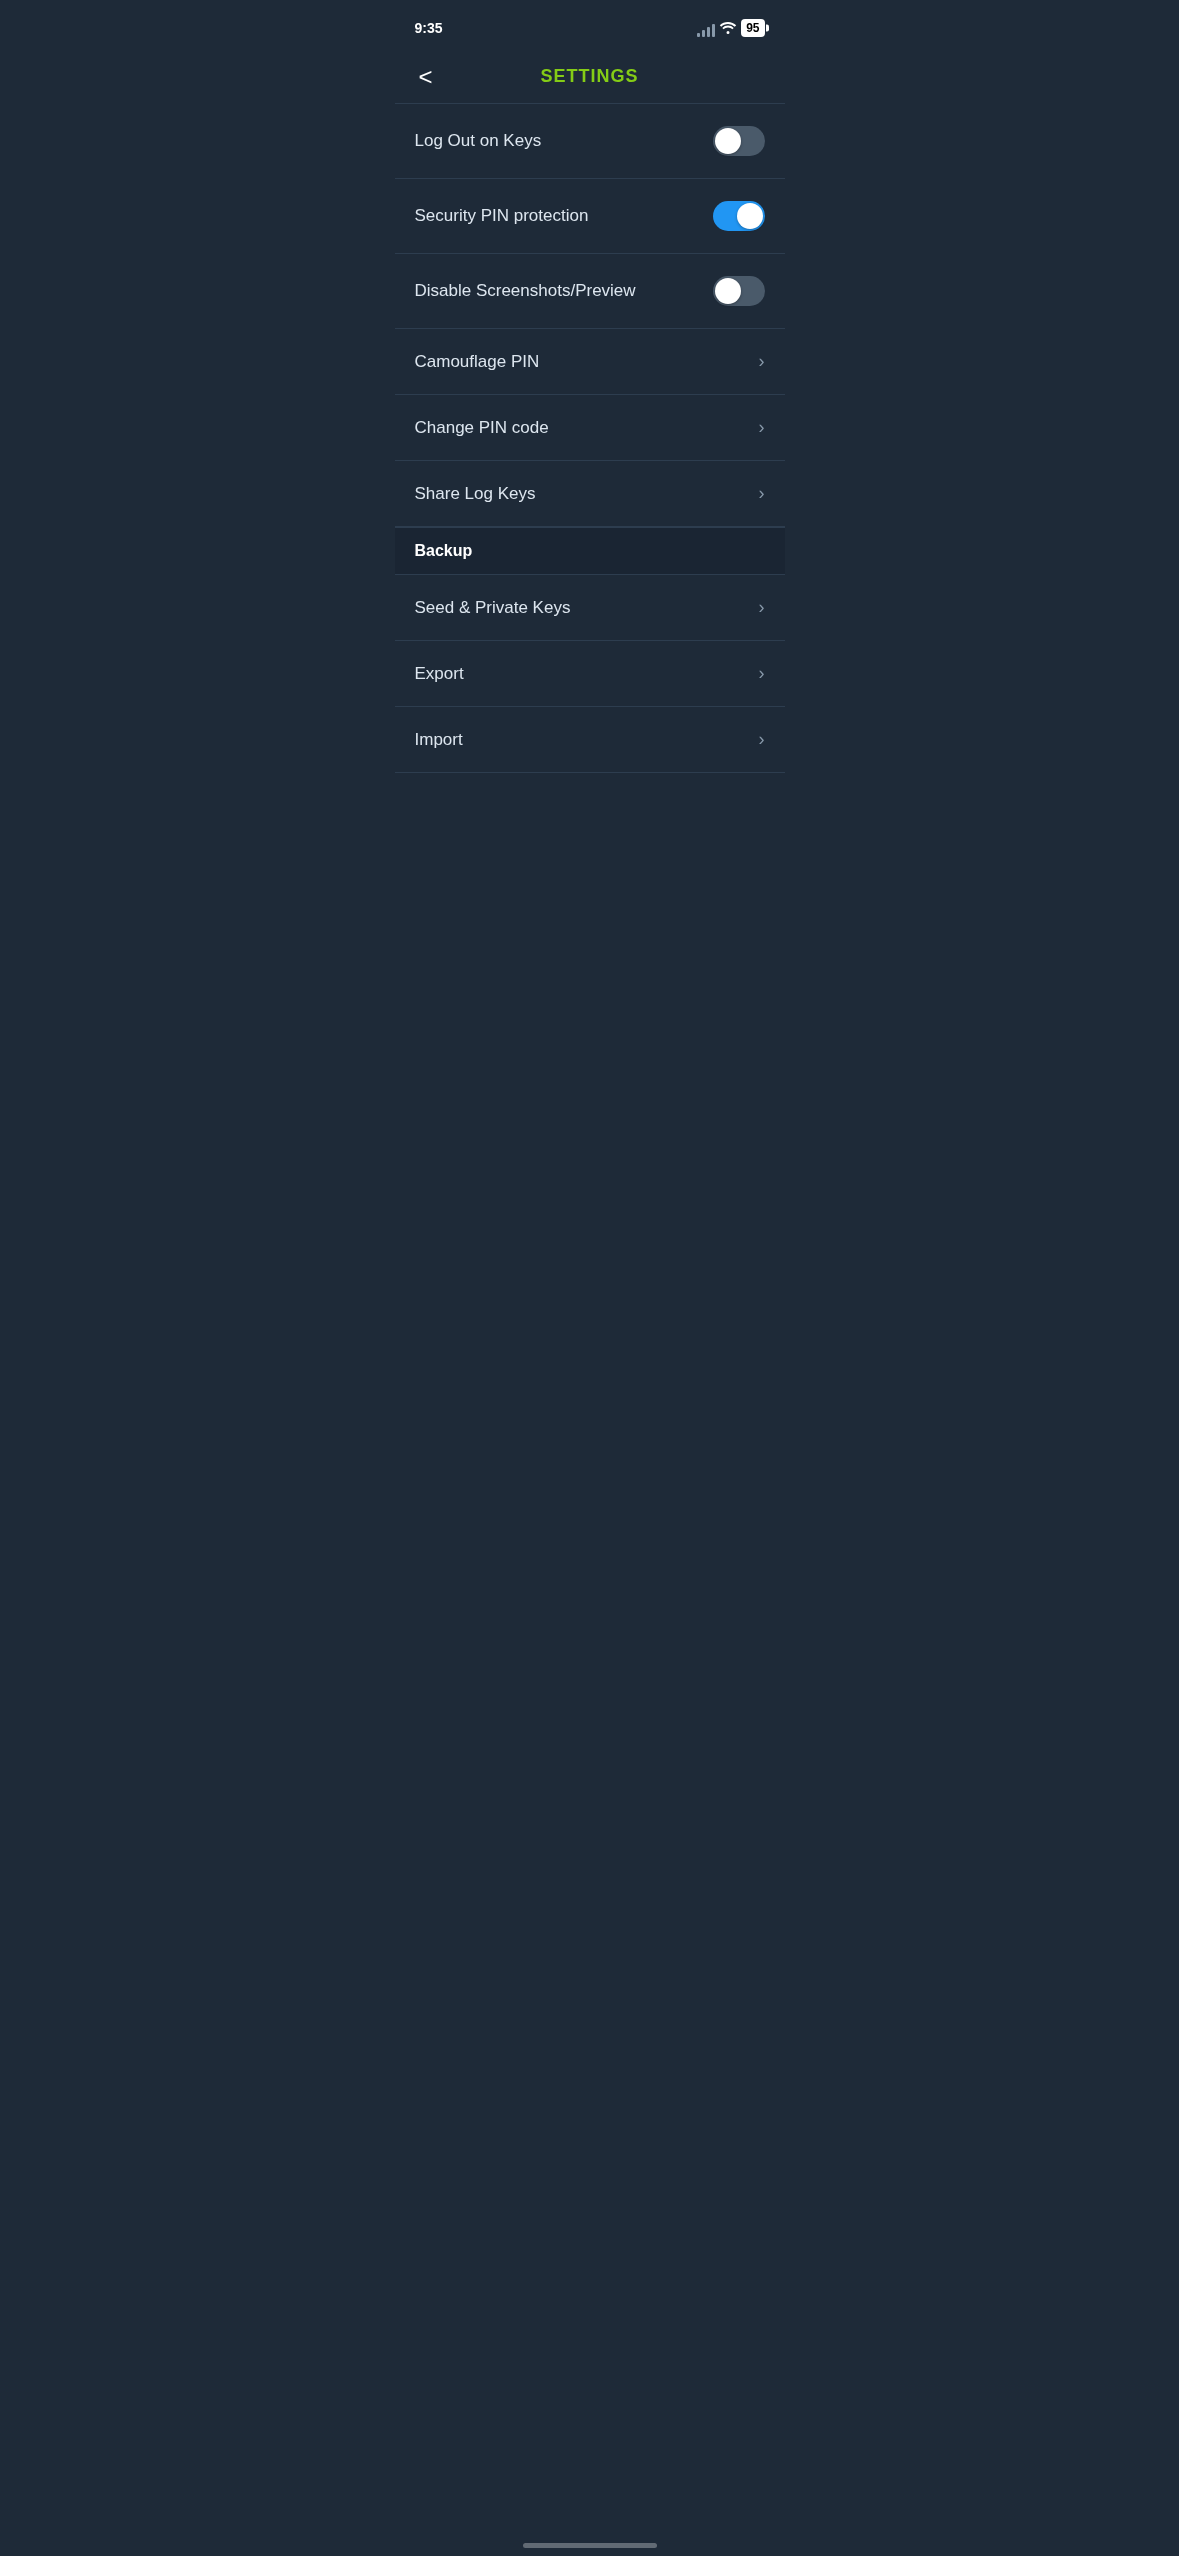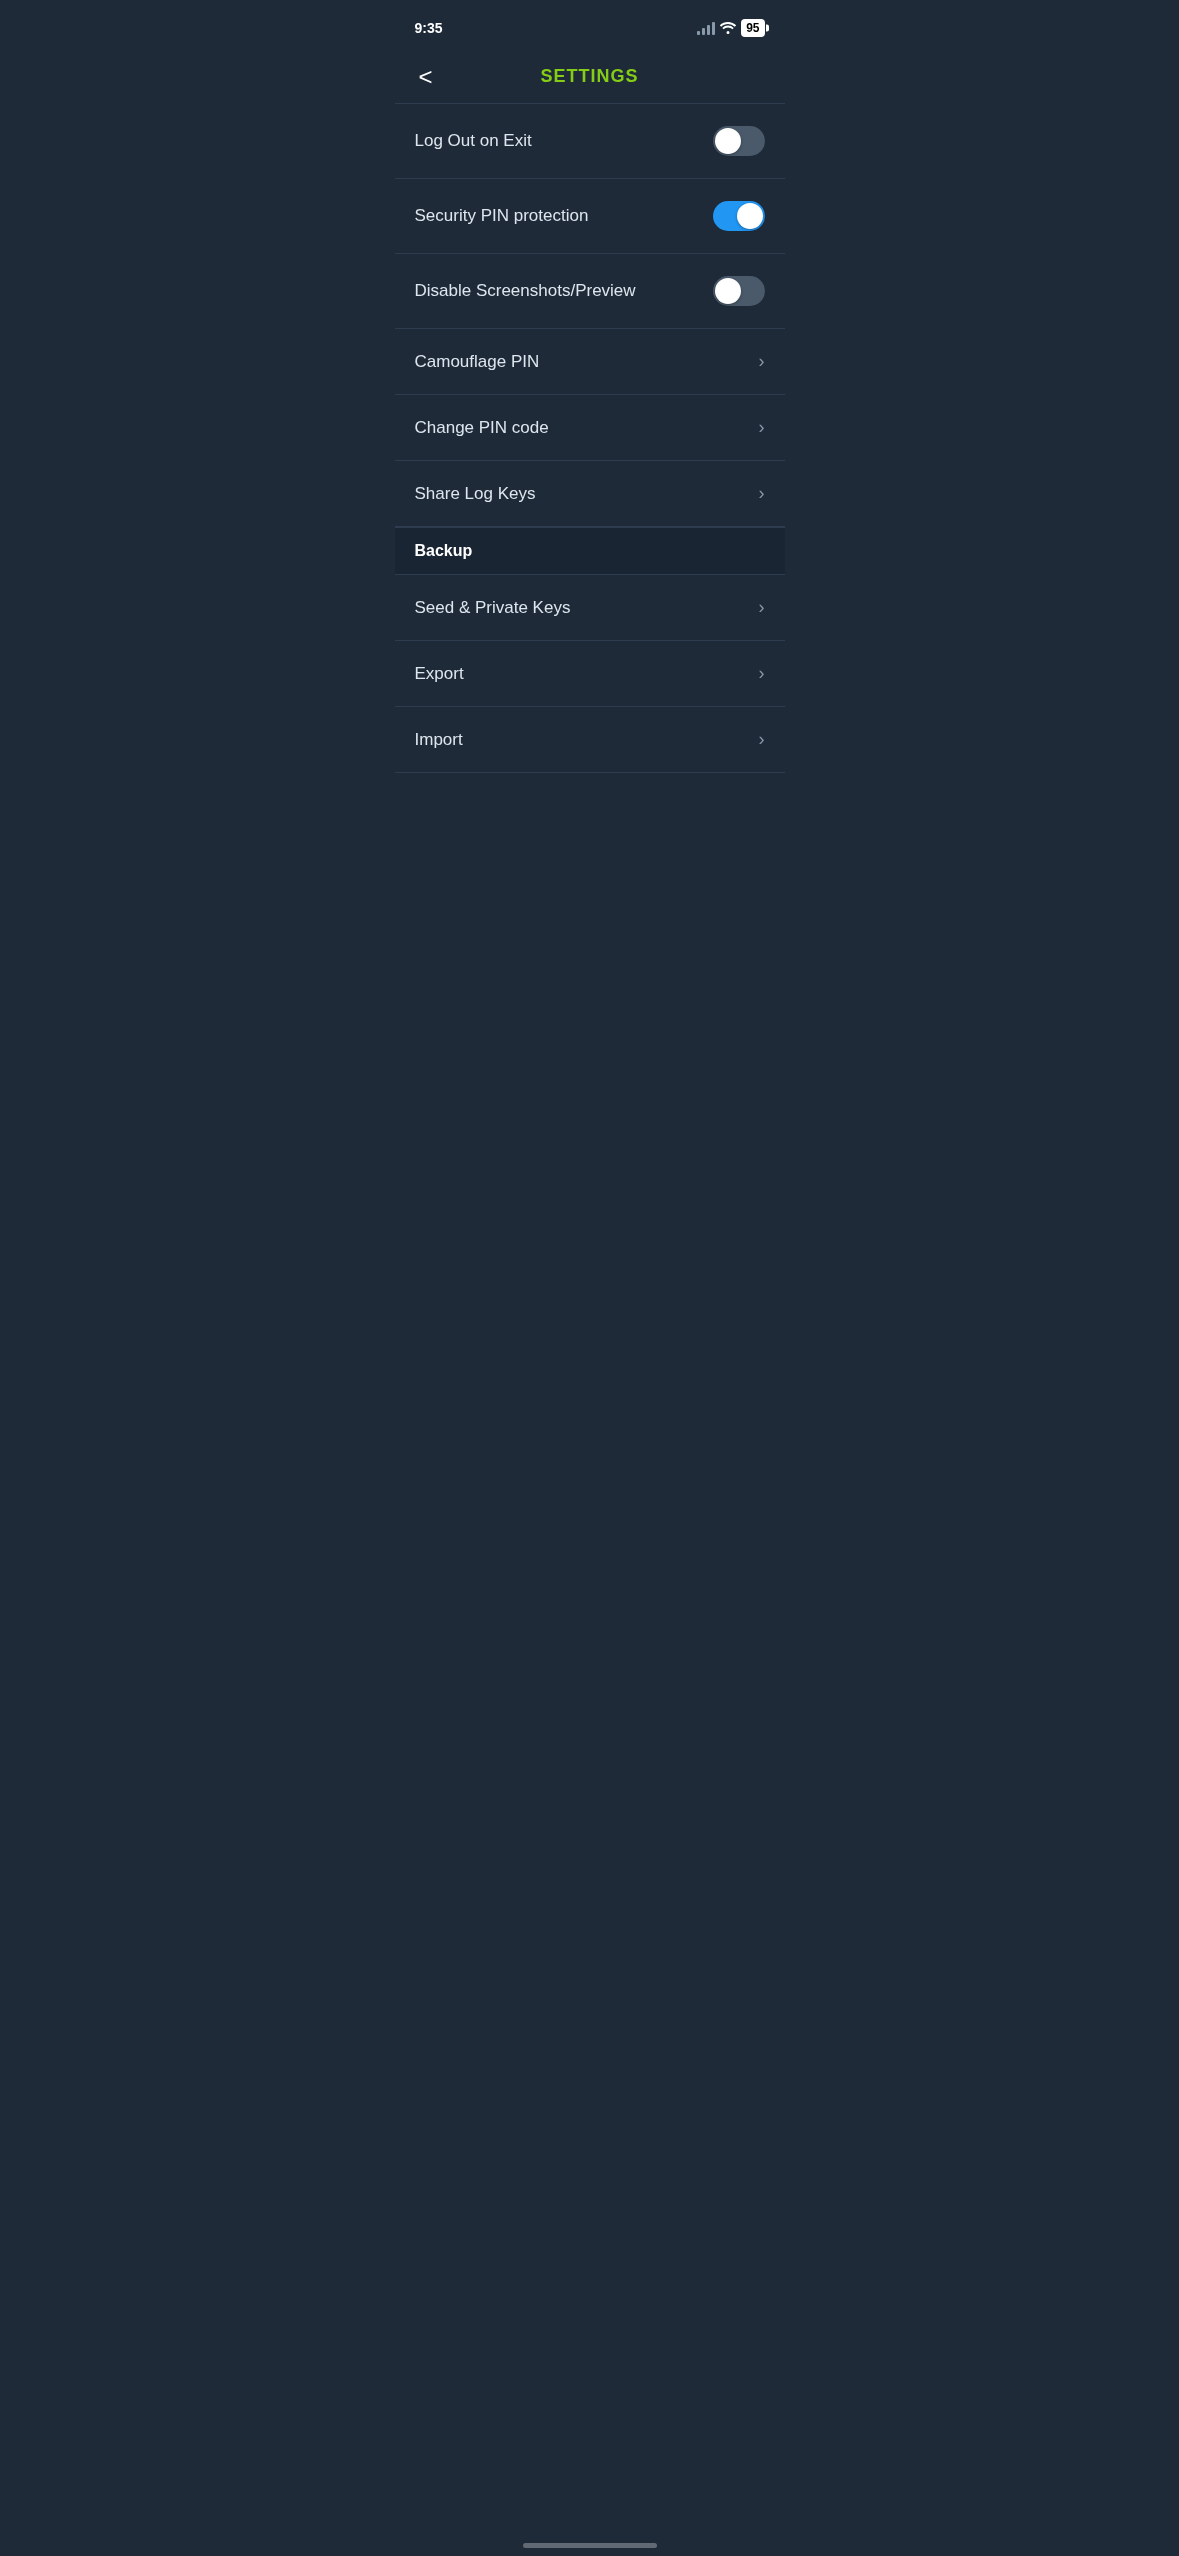--- a/index.html
+++ b/index.html
@@ -30,21 +30,21 @@
     }
 
     .status-time {
       font-size: 14px;
       font-weight: 600;
       color: #ffffff;
     }
 
     .status-icons {
       display: flex;
-      align-items: center;
+      align-items: flex-end;
       gap: 4px;
     }
 
     .signal-bars {
       display: flex;
       align-items: flex-end;
       gap: 2px;
       height: 14px;
     }
 
@@ -228,21 +228,21 @@
   <button class="back-button">
     <span>&lt;</span>
   </button>
   <span class="header-title">SETTINGS</span>
 </div>
 
 <div class="scroll-content">
 
 
   <div class="settings-row">
-    <span class="row-label">Log Out on Exit</span>
+    <span class="row-label">Log Out on Keys</span>
     <div class="toggle toggle-off">
       <div class="toggle-knob"></div>
     </div>
   </div>
 
 
   <div class="settings-row">
     <span class="row-label">Security PIN protection</span>
     <div class="toggle toggle-on">
       <div class="toggle-knob"></div>

